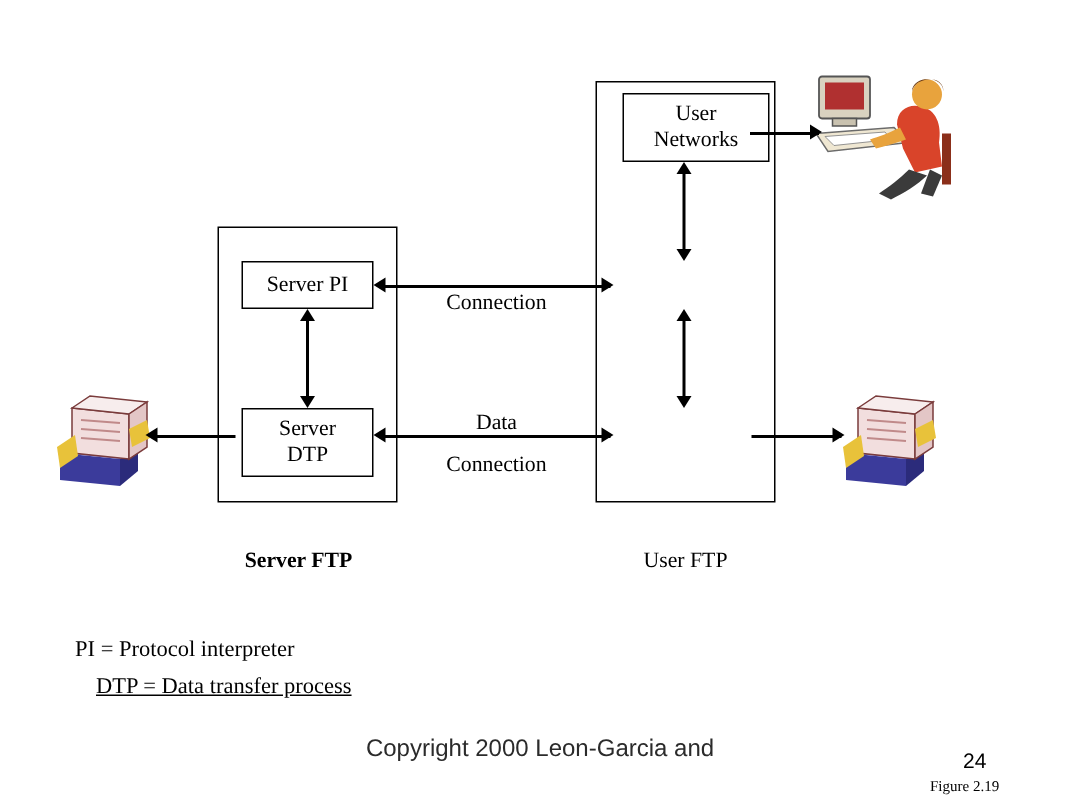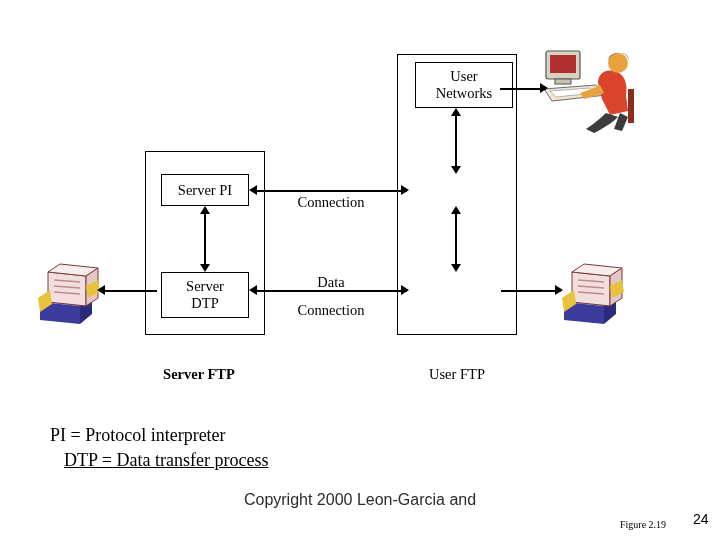--- a/index.html
+++ b/index.html
@@ -69,21 +69,21 @@
     border-right: 5px solid transparent;
     border-bottom: 8px solid #000000;
   }
   .head-down {
     border-left: 5px solid transparent;
     border-right: 5px solid transparent;
     border-top: 8px solid #000000;
   }
   .legend {
     position: absolute;
-    font-size: 18px;
+    font-size: 15px;
     font-family: "Liberation Serif", serif;
   }
   .copyright {
     position: absolute;
     text-align: center;
     font-family: "Liberation Sans", sans-serif;
     font-size: 16px;
     color: #2b2b2b;
     line-height: 1.35;
   }
@@ -224,16 +224,16 @@
   <div class="label serif15" style="left:144px; top:365px; width:110px;font-weight:bold;">Server FTP</div>
   <div class="label serif15" style="left:402px; top:365px; width:110px;">User FTP</div>
 
   <div class="legend" style="left:50px; top:425px;">PI = Protocol interpreter</div>
   <div class="legend" style="left:64px; top:450px;text-decoration:underline;">DTP = Data transfer process</div>
 
   <div class="copyright" style="left:180px; top:489px; width:360px;">
     <div>Copyright 2000 Leon-Garcia and</div>
   </div>
 
-  <div class="pagenum" style="left:693px; top:499px;margin-top:12px;">24</div>
+  <div class="pagenum" style="left:642px; top:499px;">24</div>
   <div class="fignum" style="left:620px; top:519px;">Figure 2.19</div>
 
 </div>
 
 </body></html>

